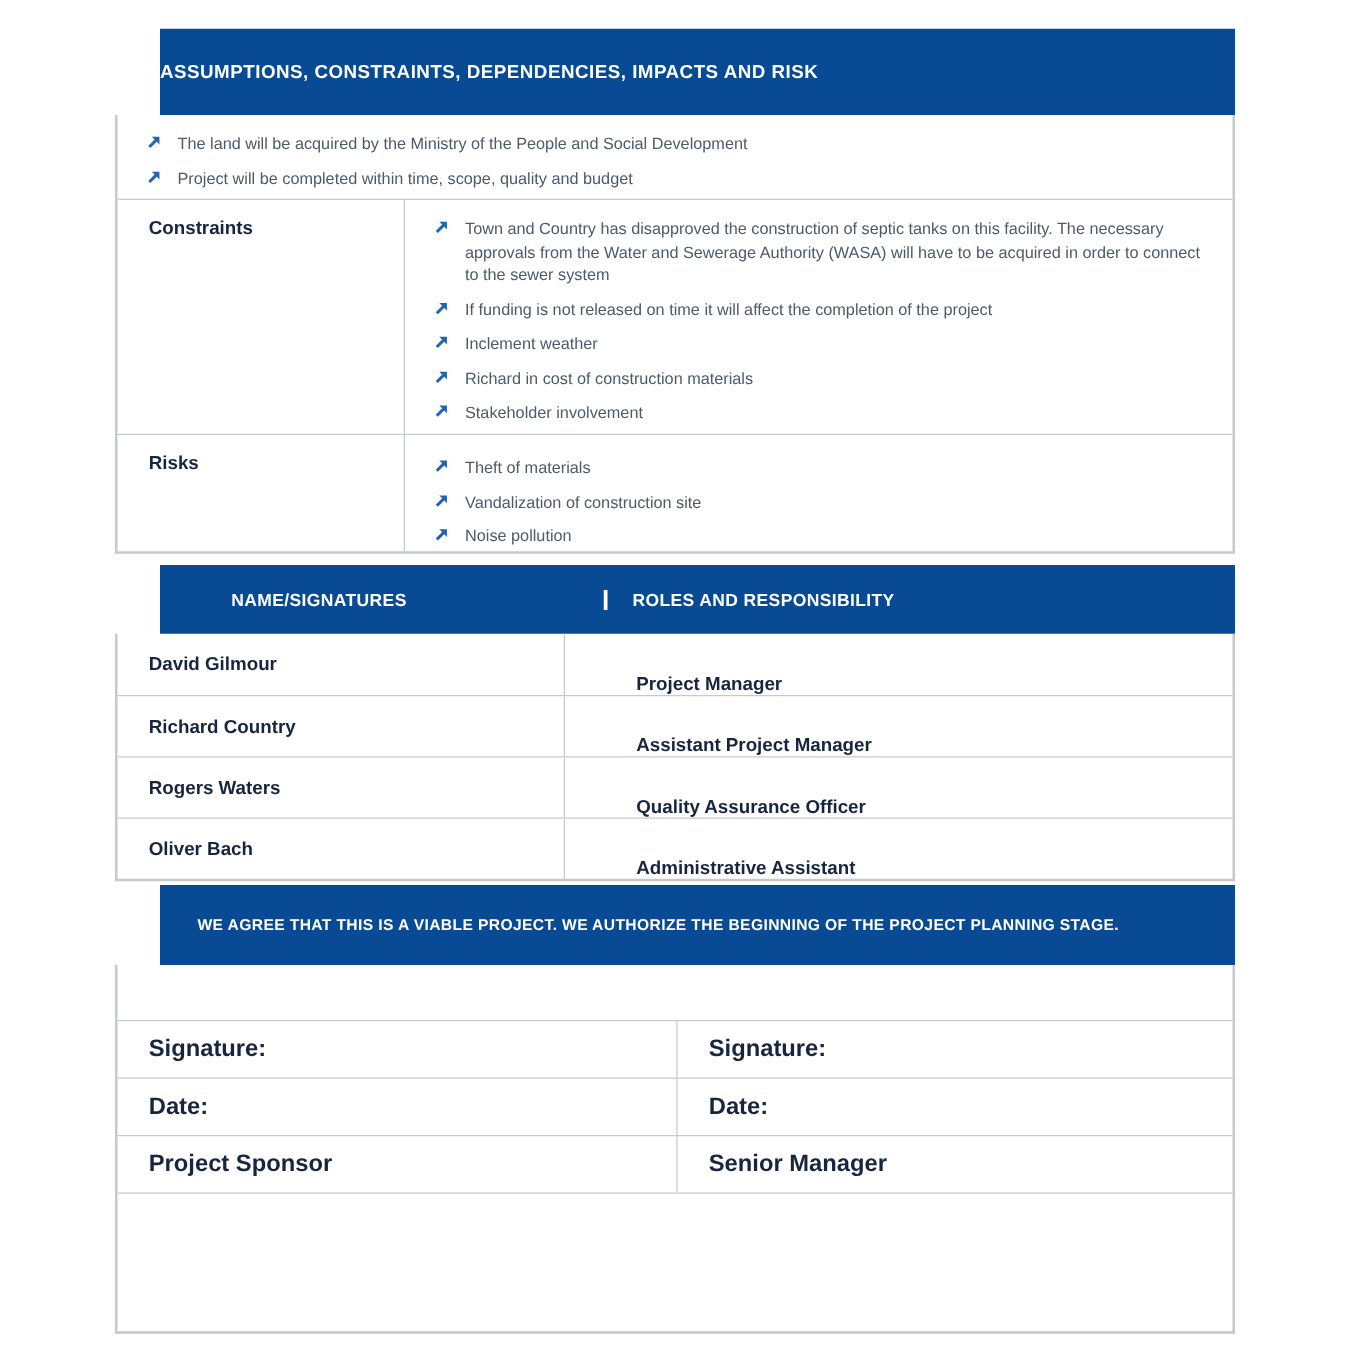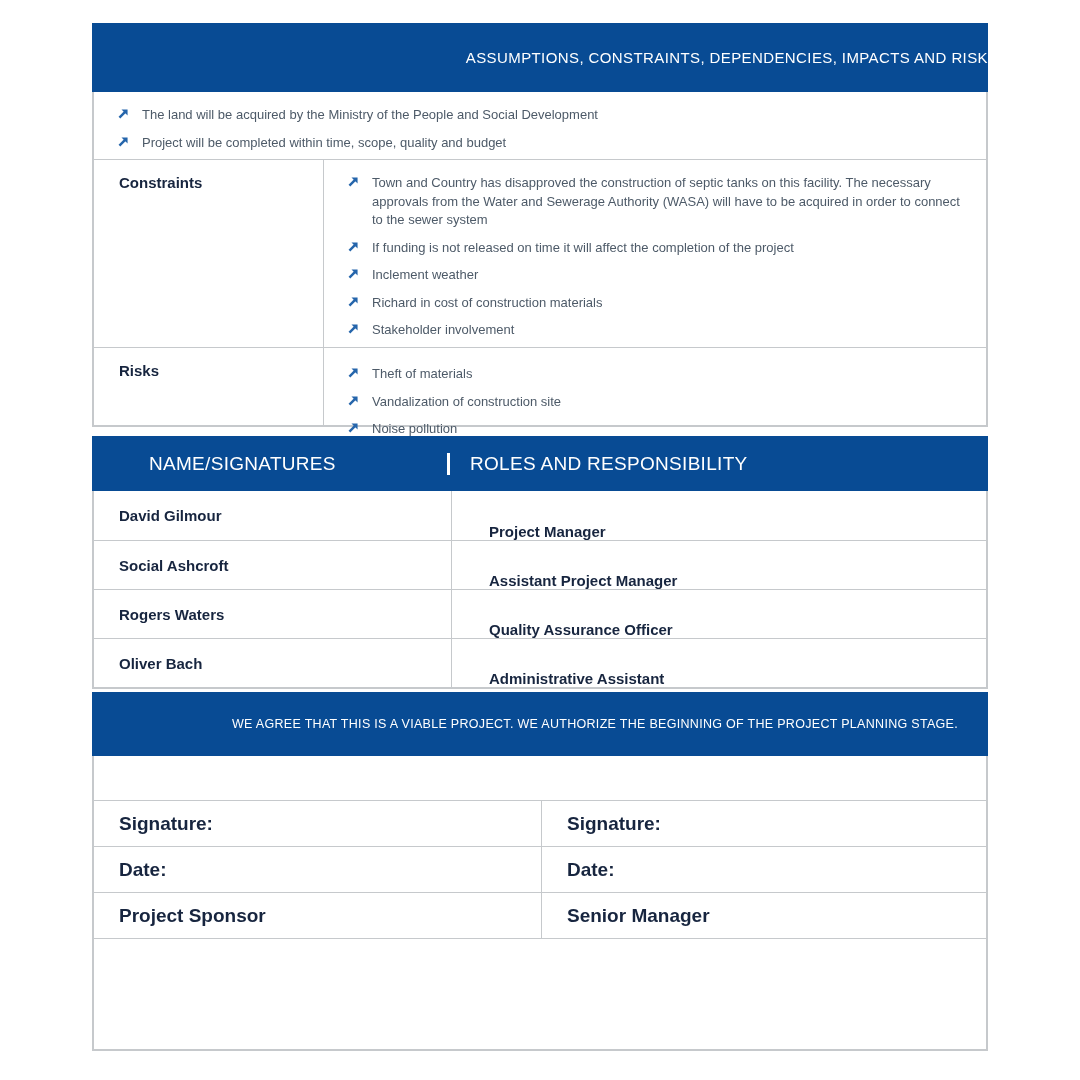--- a/index.html
+++ b/index.html
@@ -2,54 +2,54 @@
 <html><head>
 <meta charset="utf-8">
 <style>
   html,body{margin:0;padding:0;}
   body{
     width:1080px;height:1080px;background:#ffffff;position:relative;
     font-family:"Liberation Sans", sans-serif;
   }
   .doc{position:absolute;left:92px;top:23px;width:896px;}
   .blue-bar{
-    background:#084b94;color:#ffffff;font-weight:normal;
-    display:flex;align-items:center;justify-content:flex-end;text-align:center;
+    background:#084b94;color:#ffffff;font-weight:bold;
+    display:flex;align-items:center;justify-content:flex-start;text-align:center;margin-left:36px;
   }
   .title-bar{height:69px;font-size:15px;letter-spacing:.4px;}
   .agreement-bar{height:64px;font-size:12.5px;letter-spacing:.3px;padding:0 30px;box-sizing:border-box;}
   
   .table-a{border:2px solid #c6c9cc;border-top:none;box-sizing:border-box;}
   .arow{display:flex;box-sizing:border-box;}
   .arow + .arow{border-top:1px solid #c6c9cc;}
   .arow-label{
     width:230px;flex:0 0 230px;border-right:1px solid #c6c9cc;box-sizing:border-box;
     padding:14px 0 0 25px;font-size:15px;font-weight:bold;color:#17253f;
   }
   .arow-bullets{flex:1;padding:14px 18px 6px 23px;box-sizing:border-box;}
   ul.bullets{list-style:none;margin:0;padding:0;}
   ul.bullets li{display:flex;margin:0 0 9px 0;}
   .arr{flex:0 0 16px;width:16px;height:16px;margin:1px 9px 0 0;}
   .arr svg{display:block;width:13px;height:13px;}
   .btxt{font-size:13px;line-height:18.5px;color:#4d5a68;}
   .h-assumptions{height:67px;}
   .h-constraints{height:188px;}
-  .h-risks{height:78px;}
+  .h-risks{height:94px;}
   .h-risks .arow-bullets{padding-top:17px;}
   
   .gap8{height:9px;} .gap4{height:3px;}
   
-  .names-header{height:55px;display:flex;font-size:19px;letter-spacing:.3px;}
+  .names-header{height:55px;display:flex;font-size:14px;letter-spacing:.3px;}
   .names-header .hcell-left{
     width:358px;flex:0 0 358px;border-right:3px solid #ffffff;box-sizing:border-box;
     display:flex;align-items:center;padding-left:57px;
   }
   .names-header .hcell-right{flex:1;display:flex;align-items:center;padding-left:20px;}
   .names-table{border:2px solid #c6c9cc;border-top:none;box-sizing:border-box;}
-  .nrow{display:flex;height:49px;box-sizing:border-box;}
+  .nrow{display:flex;height:49px;box-sizing:border-box;gap:20px;}
   .nrow + .nrow{border-top:1px solid #c6c9cc;}
   .nrow .ncell-left{
     width:358px;flex:0 0 358px;border-right:1px solid #c6c9cc;box-sizing:border-box;
     display:flex;align-items:center;padding-left:25px;
   }
   .nrow .ncell-right{flex:1;display:flex;align-items:flex-end;padding-left:37px;}
   .nrow .cell-text{font-size:15px;font-weight:bold;color:#17253f;}
   
   .lower{border:2px solid #c6c9cc;border-top:none;box-sizing:border-box;}
   .empty-row{height:44px;}
@@ -203,21 +203,21 @@
     <div class="nrow">
       <div class="ncell-left">
           <span class="cell-text">David Gilmour</span>
         </div>
       <div class="ncell-right">
           <span class="cell-text">Project Manager</span>
         </div>
     </div>
     <div class="nrow">
       <div class="ncell-left">
-          <span class="cell-text">Social Ashcroft</span>
+          <span class="cell-text">Richard Country</span>
         </div>
       <div class="ncell-right">
           <span class="cell-text">Assistant Project Manager</span>
         </div>
     </div>
     <div class="nrow">
       <div class="ncell-left">
           <span class="cell-text">Rogers Waters</span>
         </div>
       <div class="ncell-right">

